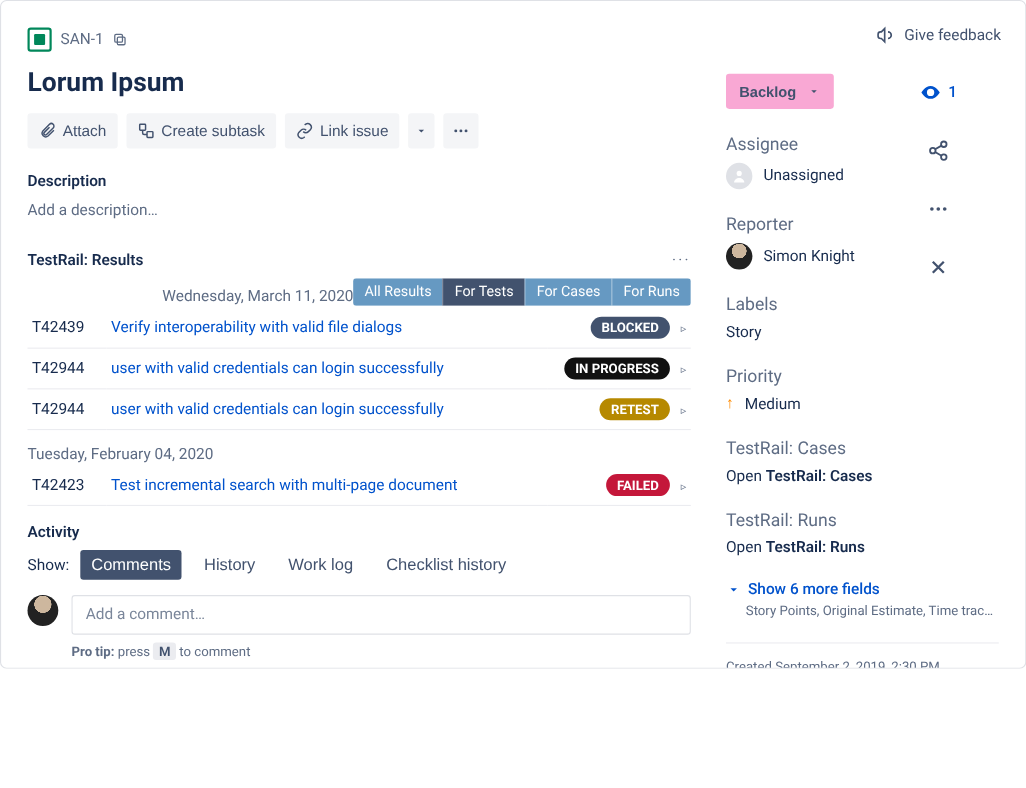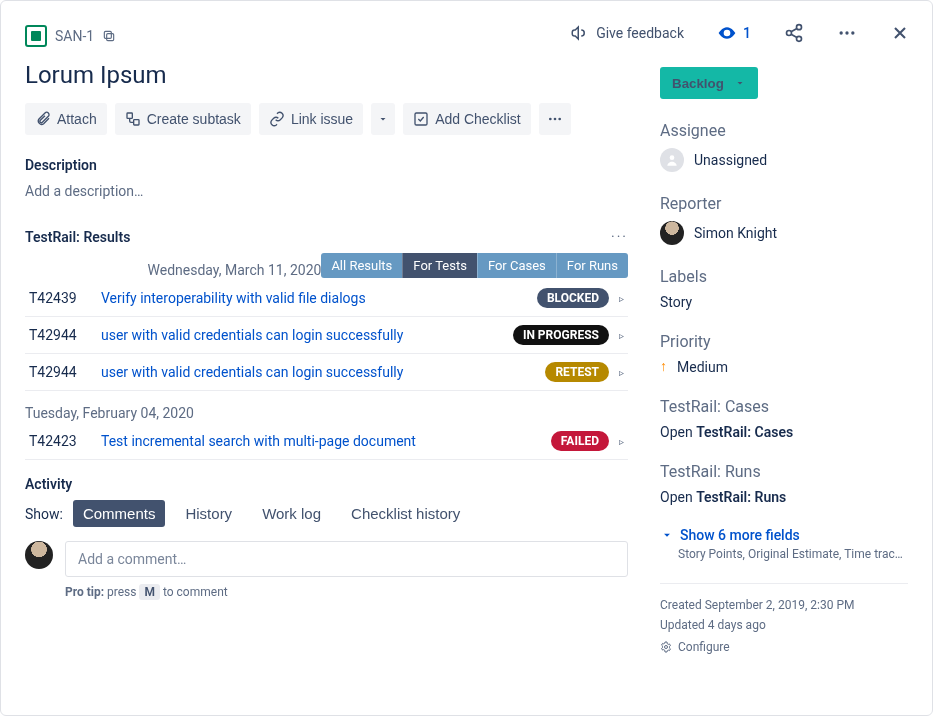--- a/index.html
+++ b/index.html
@@ -1,28 +1,28 @@
 <!DOCTYPE html>
 <html><head>
 <meta charset="utf-8">
 <style>
   * { box-sizing: border-box; }
   html, body { margin:0; padding:0; font-family:-apple-system,BlinkMacSystemFont,"Segoe UI",Roboto,Helvetica,Arial,sans-serif; color:#172b4d; font-size:14px; }
   body { background:#fff; }
-  .frame { width:933px; height:716px; border:1px solid #dfe1e6; border-radius:6px; margin:0 auto; position:relative; display:flex; overflow:hidden; }
+  .frame { width:933px; height:608px; border:1px solid #dfe1e6; border-radius:6px; margin:0 auto; position:relative; display:flex; overflow:hidden; }
   .main { flex:1; padding:24px 24px 0 24px; overflow:auto; }
   .side { width:280px; padding:24px 24px 0 8px; }
 
   .breadcrumb { display:flex; align-items:center; gap:8px; color:#5e6c84; margin-bottom:14px; }
   .proj-icon { width:22px; height:22px; border:2px solid #00875a; border-radius:3px; display:flex; align-items:center; justify-content:center; }
   .proj-inner { width:10px; height:10px; background:#00875a; border-radius:1px; }
   .breadcrumb .key { color:#5e6c84; font-size:14px; }
   .copy-icn { width:14px; height:14px; }
 
-  h1.title { font-size:24px; font-weight:400; margin:0 0 14px 0; }
+  h1.title { font-size:24px; font-weight:700; margin:0 0 14px 0; }
 
   .toolbar { display:flex; gap:8px; align-items:center; margin-bottom:22px; }
   .tbtn { background:#f4f5f7; border:none; border-radius:3px; height:32px; padding:0 10px; display:inline-flex; align-items:center; gap:6px; color:#42526e; font-size:14px; cursor:pointer; }
   .tbtn .icn { width:16px; height:16px; display:inline-flex; align-items:center; justify-content:center; }
   .chev { padding:0 6px; }
   .more-btn { width:32px; justify-content:center; }
 
   .sect-title { font-weight:600; font-size:14px; margin:0 0 10px 0; }
   .desc-ph { color:#5e6c84; margin-bottom:30px; }
 
@@ -58,26 +58,26 @@
   .atab.active { background:#42526e; color:#fff; }
 
   .comment-row { display:flex; gap:12px; margin-top:14px; align-items:flex-start; }
   .avatar-sm { width:28px; height:28px; border-radius:50%; background:radial-gradient(circle at 50% 30%, #cdb79e 0 32%, #222 33% 100%); }
   .comment-input { flex:1; border:1px solid #dfe1e6; border-radius:3px; height:36px; padding:17px 12px; color:#7a869a; display:flex; align-items:center; background:#fff; cursor:text; }
   .protip { font-size:12px; color:#5e6c84; margin-top:8px; margin-left:40px; }
   .protip .key { background:#ebecf0; border-radius:3px; padding:1px 5px; color:#42526e; font-weight:600; }
   .protip strong { font-weight:700; }
 
   
-  .topicons { position:absolute; top:22px; right:22px; display:flex; align-items:center; gap:33px; color:#5e6c84; }
+  .topicons { position:absolute; top:22px; right:22px; display:flex; align-items:center; gap:33px; color:#5e6c84;flex-direction:column; }
   .feedback { display:flex; align-items:center; gap:8px; color:#42526e; cursor:pointer; }
   .watch { display:flex; align-items:center; gap:6px; color:#0052cc; font-weight:500; cursor:pointer; }
   .iconbtn { cursor:pointer; display:inline-flex; }
 
-  .status-btn { margin-top:42px; background:#14b8a6; border:none; border-radius:3px; height:32px; padding:0 12px; display:inline-flex; align-items:center; gap:10px; font-weight:600; color:#42526e; cursor:pointer; }
+  .status-btn { margin-top:42px; background:#f9a8d4; border:none; border-radius:3px; height:32px; padding:0 12px; display:inline-flex; align-items:center; gap:10px; font-weight:600; color:#42526e; cursor:pointer; }
 
   .field-block { margin-top:22px; }
   .field-label { font-size:16px; font-weight:400; color:#5e6c84; margin-bottom:8px; }
   .field-row { display:flex; align-items:center; gap:10px; }
   .avatar-grey { width:24px; height:24px; border-radius:50%; background:#dfe1e6; display:flex; align-items:center; justify-content:center; }
   .avatar-grey svg { width:14px; height:14px; fill:#fff; }
   .avatar-simon { width:24px; height:24px; border-radius:50%; background:radial-gradient(circle at 50% 30%, #cdb79e 0 32%, #222 33% 100%); }
   .labels-none { color:#172b4d; }
 
   .prio-icon { color:#ff8b00; font-weight:700; transform:translateY(-1px); }
@@ -140,29 +140,20 @@
             </svg>
           </span>
         <span>Link issue</span>
       </button>
       <button class="tbtn chev">
         <span>
             <svg viewBox="0 0 24 24" width="12" height="12" fill="#42526e">
               <path d="M7 10l5 5 5-5z"></path>
             </svg>
           </span>
-      </button>
-      <button class="tbtn">
-        <span class="icn">
-            <svg viewBox="0 0 24 24" width="16" height="16" fill="none" stroke="#42526e" stroke-width="2">
-              <rect x="3" y="3" width="18" height="18" rx="2"></rect>
-              <path d="M8 12l3 3 5-6"></path>
-            </svg>
-          </span>
-        <span>Add Checklist</span>
       </button>
       <button class="tbtn more-btn">
         <span>
             <svg viewBox="0 0 24 24" width="16" height="16" fill="#42526e">
               <circle cx="5" cy="12" r="2"></circle>
               <circle cx="12" cy="12" r="2"></circle>
               <circle cx="19" cy="12" r="2"></circle>
             </svg>
           </span>
       </button>

